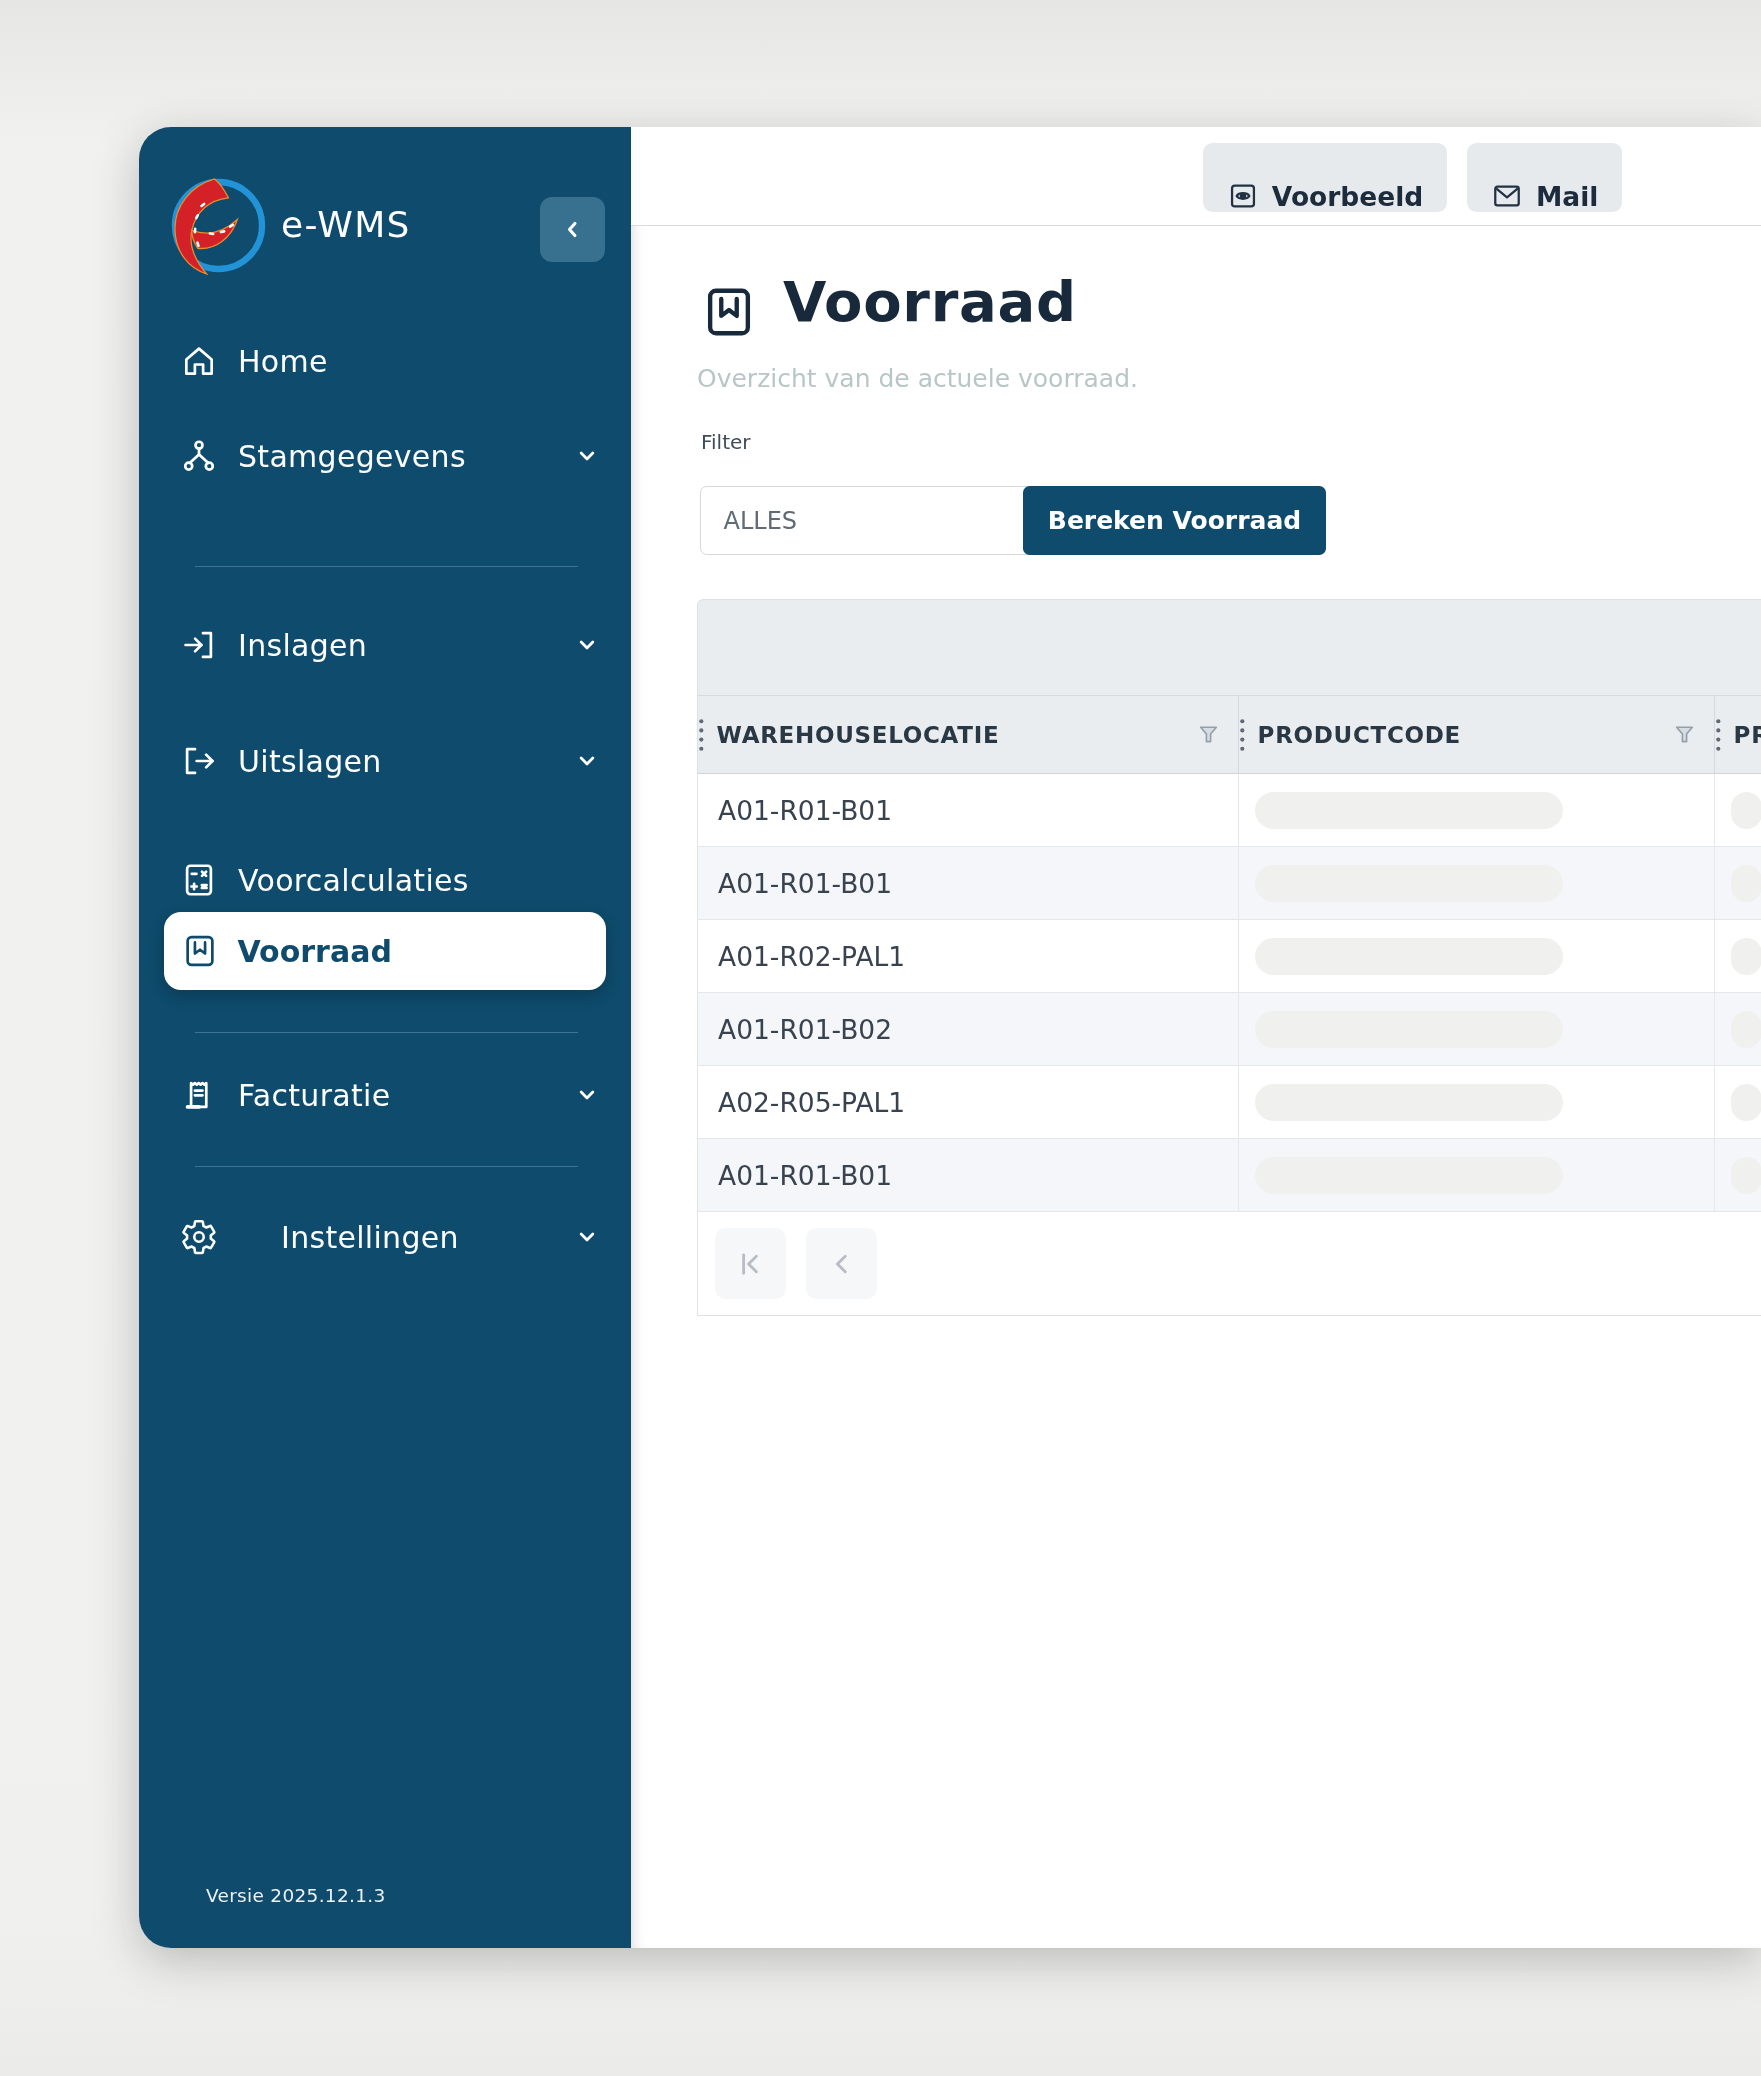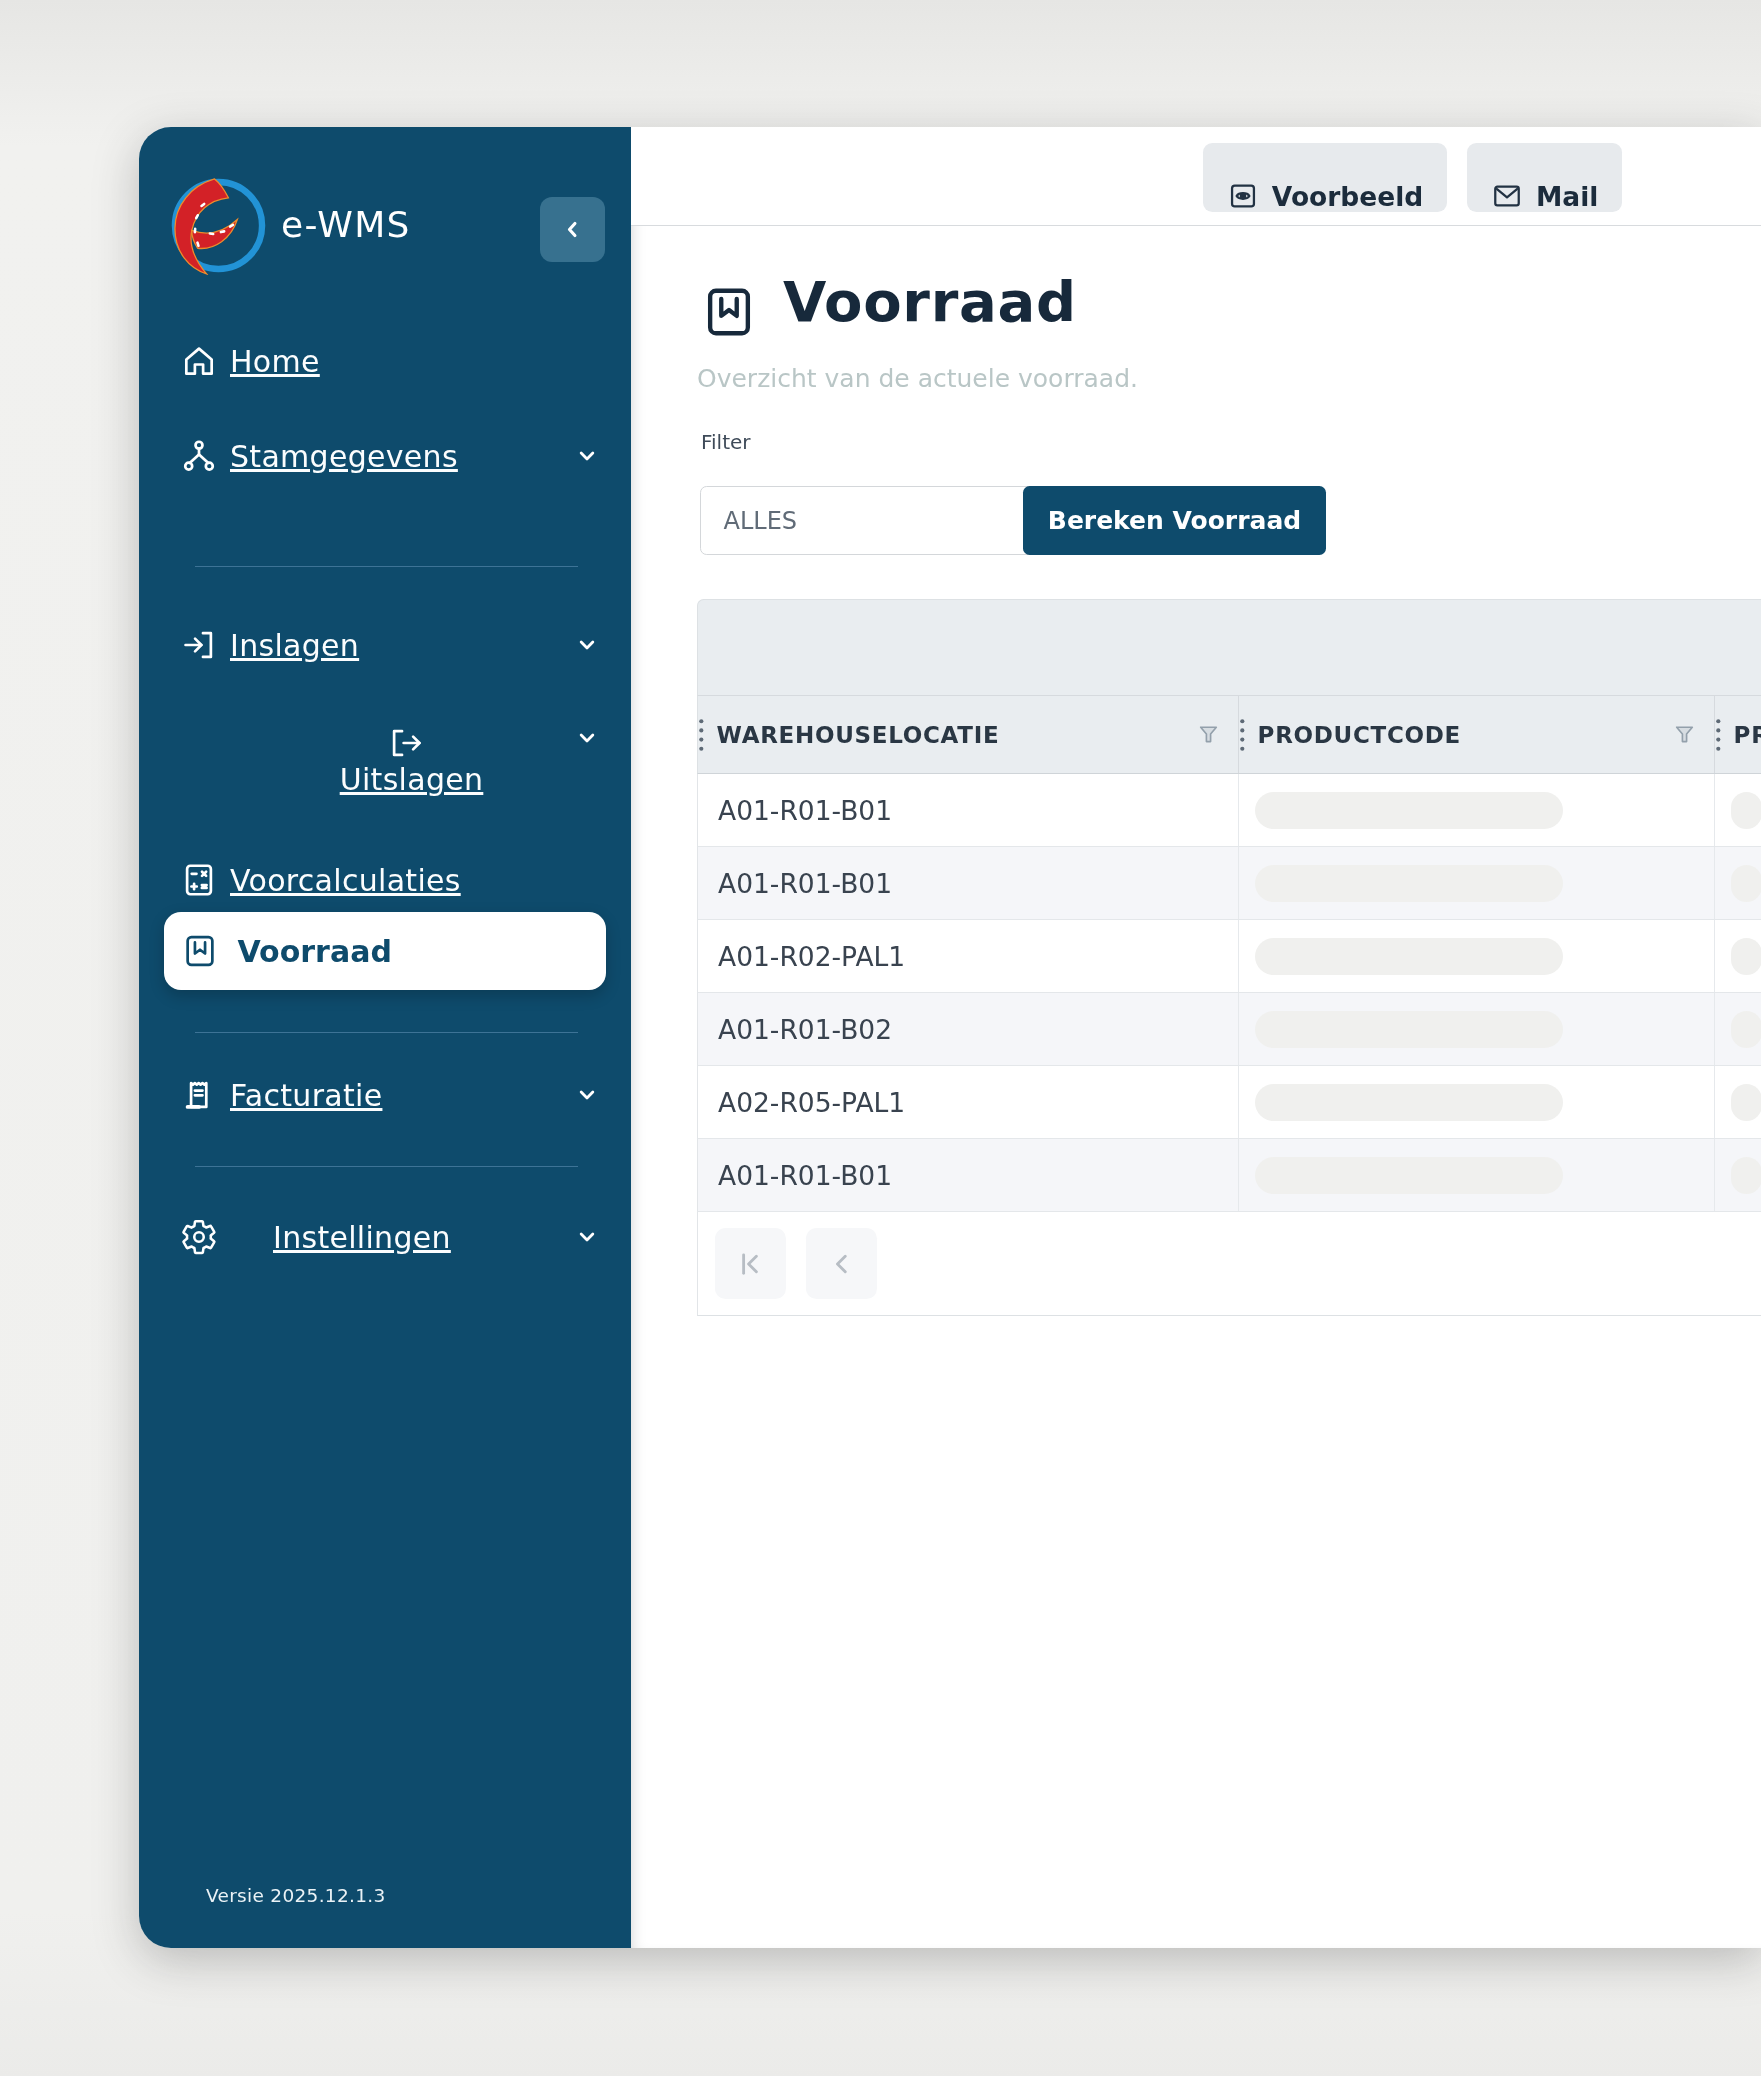--- a/index.html
+++ b/index.html
@@ -15,21 +15,21 @@
     box-shadow:0 12px 46px rgba(50,50,50,.28);
   }
   
   .sidebar{ position:relative; flex:0 0 492px; width:492px; background:#0e4b6c; }
   .brand-logo{ position:absolute; left:30px; top:49px; width:99px; height:99px; }
   .brand-name{ position:absolute; left:142px; top:77px; font-size:36px; color:#ffffff; letter-spacing:1.3px; }
   .collapse-btn{ position:absolute; left:401px; top:70px; width:65px; height:65px;
     background:#37718f; border:none; border-radius:12px; display:flex; align-items:center; justify-content:center; cursor:pointer; }
   .nav-item{ position:absolute; left:0; width:100%; height:74px; display:flex; align-items:center; padding-left:41px; cursor:pointer; }
   .nav-item .nico{ width:38px; height:38px; flex:0 0 38px; color:#ffffff; }
-  .nav-item .label{ margin-left:12px; font-size:30px; color:#fbfdfe; letter-spacing:0.3px; white-space:nowrap;text-decoration:underline; }
+  .nav-item .label{ margin-left:20px; font-size:30px; color:#fbfdfe; letter-spacing:0.3px; white-space:nowrap; }
   .nav-item .chev{ position:absolute; right:30px; width:28px; height:28px; color:#ffffff; }
   .nav-active{ position:absolute; left:25px; right:25px; top:785px; height:78px; background:#ffffff;
     border-radius:17px; display:flex; align-items:center; padding-left:17px; cursor:pointer;
     box-shadow:0 5.3px 14.6px rgba(0,0,0,.20); }
   .nav-active .nico{ width:38px; height:38px; flex:0 0 38px; color:#0e4b6c; }
   .nav-active .label{ margin-left:18.5px; font-size:30px; color:#0e4b6c; font-weight:600; white-space:nowrap; }
   .nav-divider{ position:absolute; left:56px; right:53px; height:1.3px; background:#3d7396; }
   .version{ position:absolute; left:67px; top:1758px; font-size:18.5px; color:#eaf2f6; letter-spacing:0.3px; }
   
   .main{ position:relative; flex:1; background:#ffffff; overflow:hidden;
@@ -139,21 +139,21 @@
             <path d="M14.5 4.5 H19.5 V19.5 H14.5"></path>
             <path d="M3.5 12 H13.5"></path>
             <path d="M9.5 8 L13.5 12 L9.5 16"></path>
           </svg>
         <span class="label">Inslagen</span>
         <svg class="chev" viewBox="0 0 24 24" fill="none" stroke="currentColor" stroke-width="2.4" stroke-linecap="round" stroke-linejoin="round">
             <path d="M7 9.5 L12 14.5 L17 9.5"></path>
           </svg>
       </div>
 
-      <div class="nav-item" style="top:597px;flex-direction:column;">
+      <div class="nav-item" style="top:597px;">
         <svg class="nico" viewBox="0 0 24 24" fill="none" stroke="currentColor" stroke-width="1.7" stroke-linecap="round" stroke-linejoin="round">
             <path d="M9.5 4.5 H4.5 V19.5 H9.5"></path>
             <path d="M10.5 12 H20.5"></path>
             <path d="M16.5 8 L20.5 12 L16.5 16"></path>
           </svg>
         <span class="label">Uitslagen</span>
         <svg class="chev" viewBox="0 0 24 24" fill="none" stroke="currentColor" stroke-width="2.4" stroke-linecap="round" stroke-linejoin="round">
             <path d="M7 9.5 L12 14.5 L17 9.5"></path>
           </svg>
       </div>

